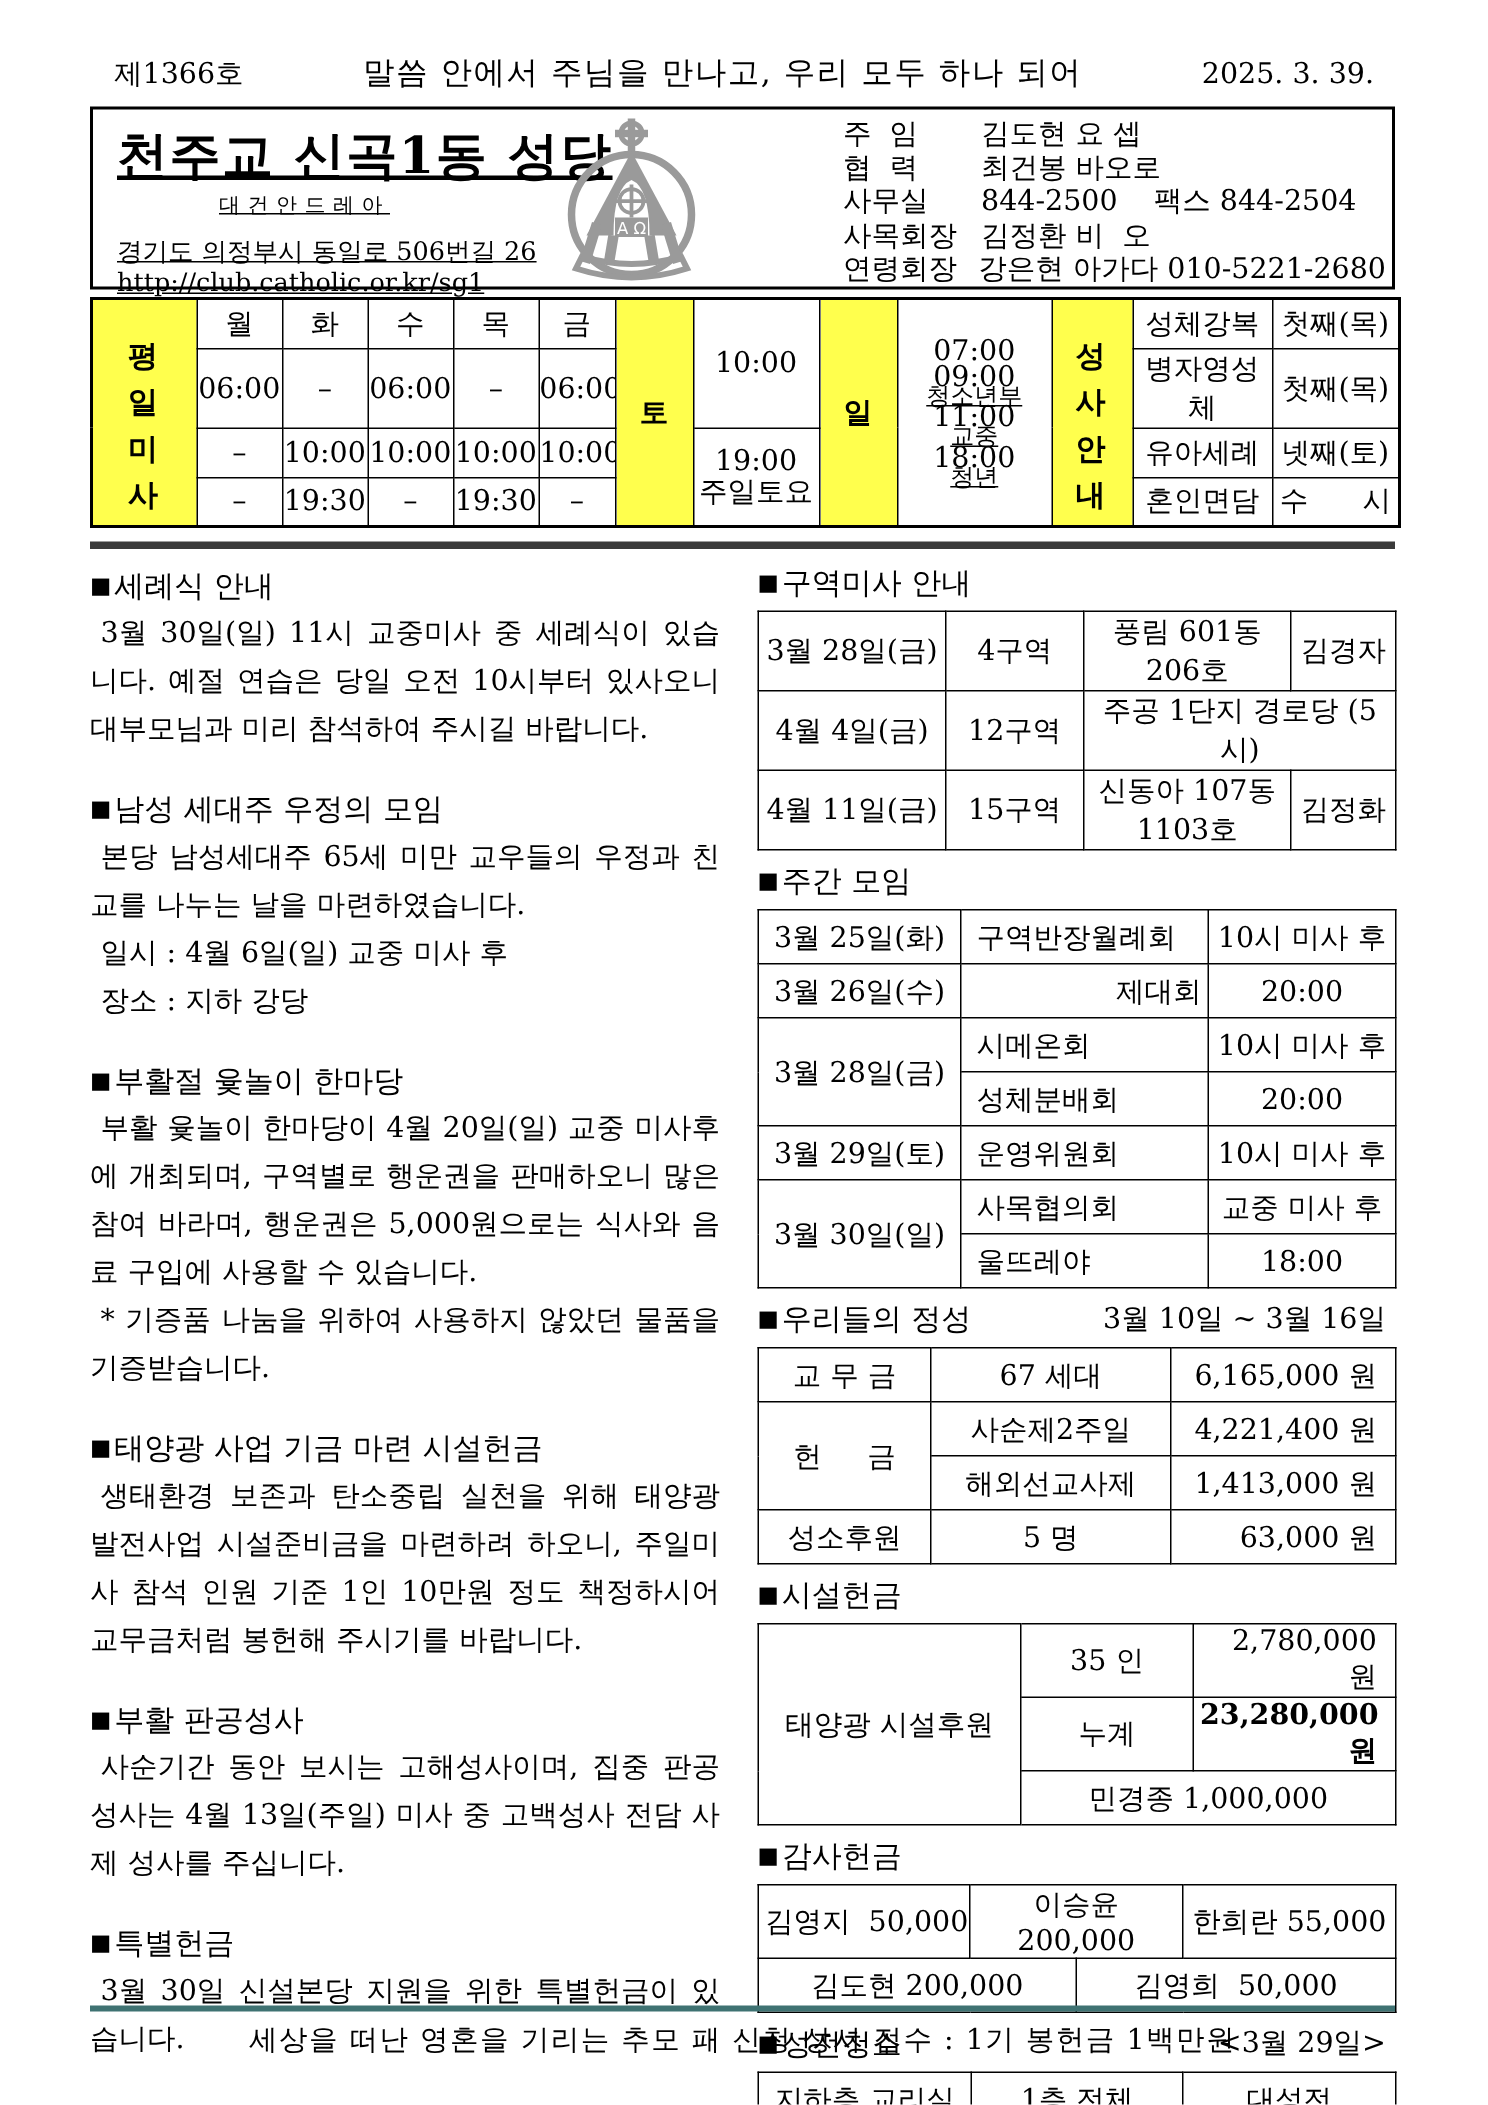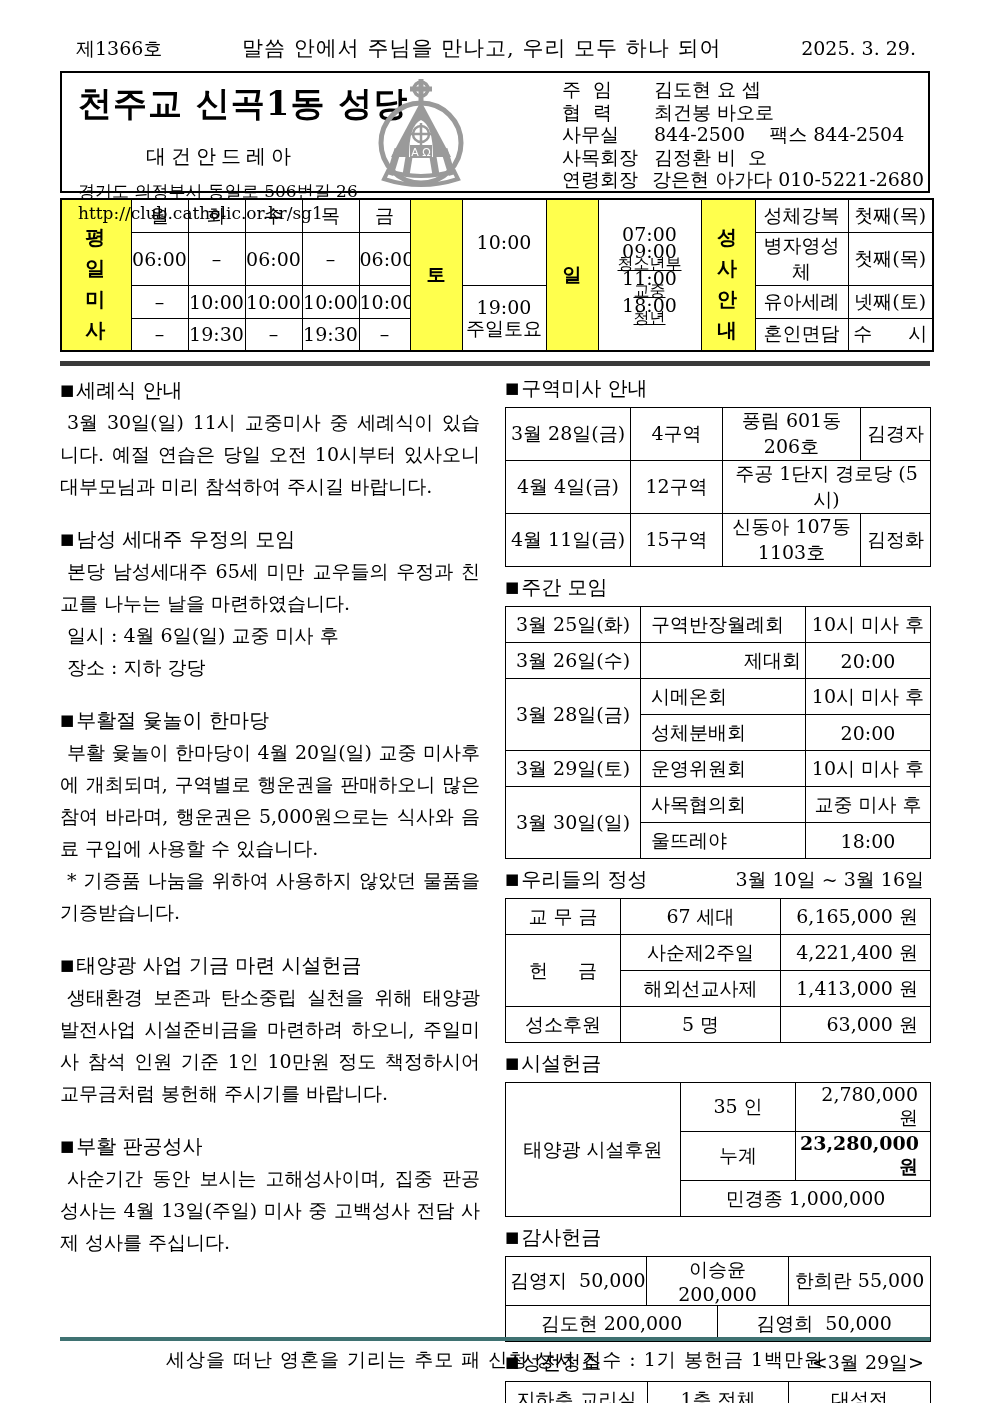--- a/index.html
+++ b/index.html
@@ -7,23 +7,23 @@
     font-family:"DejaVu Serif","Liberation Serif",serif; overflow:hidden; }
   .page { position:relative; width:992px; height:1403px; padding:34px 62px 0 60px; }
 
   
   .topline { display:flex; align-items:baseline; font-size:19px; padding:0 14px 0 16px; }
   .topline .motto { flex:1; text-align:center; font-size:21px; letter-spacing:1px; }
   .topline .date { font-size:19px; }
 
   
   .nameplate { position:relative; border:2px solid #000; height:122px; margin-top:9px; }
-  .np-left { position:absolute; left:16px; top:8px; width:330px; }
+  .np-left { position:absolute; left:16px; top:8px; width:330px;text-decoration:underline; }
   .np-title { font-size:34px; font-weight:bold; letter-spacing:1px; white-space:nowrap; }
-  .np-patron { font-size:20px; letter-spacing:5px; margin:16px 0 0 68px; }
+  .np-patron { font-size:14px; letter-spacing:5px; margin:1px 0 0 68px; }
   .np-addr { font-size:17px; margin-top:10px; white-space:nowrap; }
   .np-url  { font-size:17px; }
   .np-logo { position:absolute; left:300px; top:4px; }
   .np-right { position:absolute; left:500px; top:5px; right:4px; font-size:19px; }
   .np-line { display:flex; line-height:22.6px; white-space:pre; }
   .np-line .lb { width:92px; text-align:justify; }
   .np-line .vl { flex:1; }
 
   
   table { border-collapse:collapse; table-layout:fixed; }
@@ -67,21 +67,21 @@
   .footer-text { text-align:center; font-size:19px; margin-top:6px; letter-spacing:1px; }
 </style>
 </head>
 <body>
 
 <div class="page">
 
   <div class="topline">
     <span>제1366호</span>
     <span class="motto">말씀 안에서 주님을 만나고, 우리 모두 하나 되어</span>
-    <span class="date">2025. 3. 29.</span>
+    <span class="date">2025. 3. 39.</span>
   </div>
 
   <div class="nameplate">
     <div class="np-left">
       <div class="np-title">천주교 신곡1동 성당</div>
       <div class="np-patron">대건안드레아</div>
       <div class="np-addr">경기도 의정부시 동일로 506번길 26</div>
       <div class="np-url">http://club.catholic.or.kr/sg1</div>
     </div>
     <div class="np-logo">
@@ -239,20 +239,24 @@
       <div class="lsec">
         <div class="lsec-title"><span class="bullet">■</span><span>태양광 사업 기금 마련 시설헌금</span></div>
         <div class="para">생태환경 보존과 탄소중립 실천을 위해 태양광 발전사업 시설준비금을 마련하려 하오니, 주일미사 참석 인원 기준 1인 10만원 정도 책정하시어 교무금처럼 봉헌해 주시기를 바랍니다.</div>
       </div>
 
       <div class="lsec">
         <div class="lsec-title"><span class="bullet">■</span><span>부활 판공성사</span></div>
         <div class="para">사순기간 동안 보시는 고해성사이며, 집중 판공성사는 4월 13일(주일) 미사 중 고백성사 전담 사제 성사를 주십니다.</div>
       </div>
 
+      <div class="lsec">
+        <div class="lsec-title"><span class="bullet">■</span><span>특별헌금</span></div>
+        <div class="para">3월 30일 신설본당 지원을 위한 특별헌금이 있습니다.</div>
+      </div>
 
     </div>
 
     <div class="col-gap"></div>
 
     <div class="col-right">
 
       <div class="rsec-title" style="margin-top:2px">
         <span class="bullet">■</span>
         <span>구역미사 안내</span>

